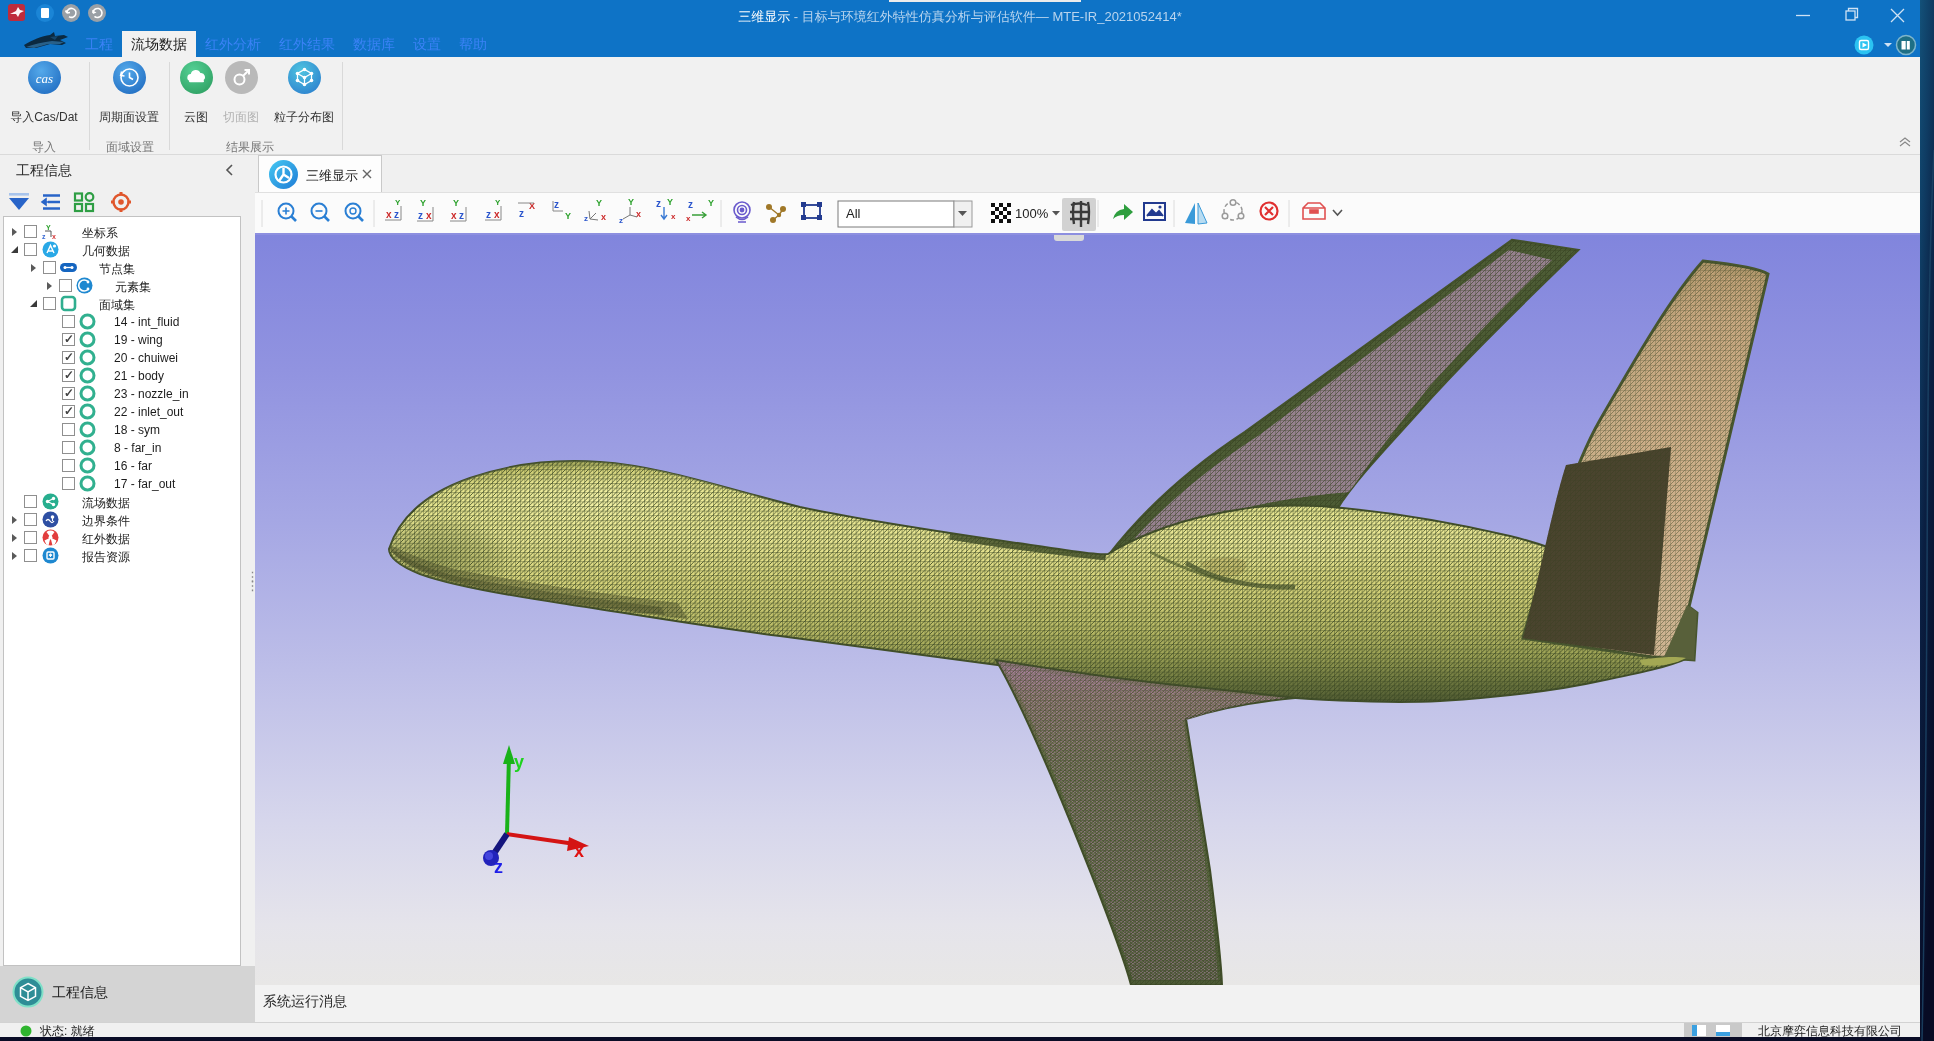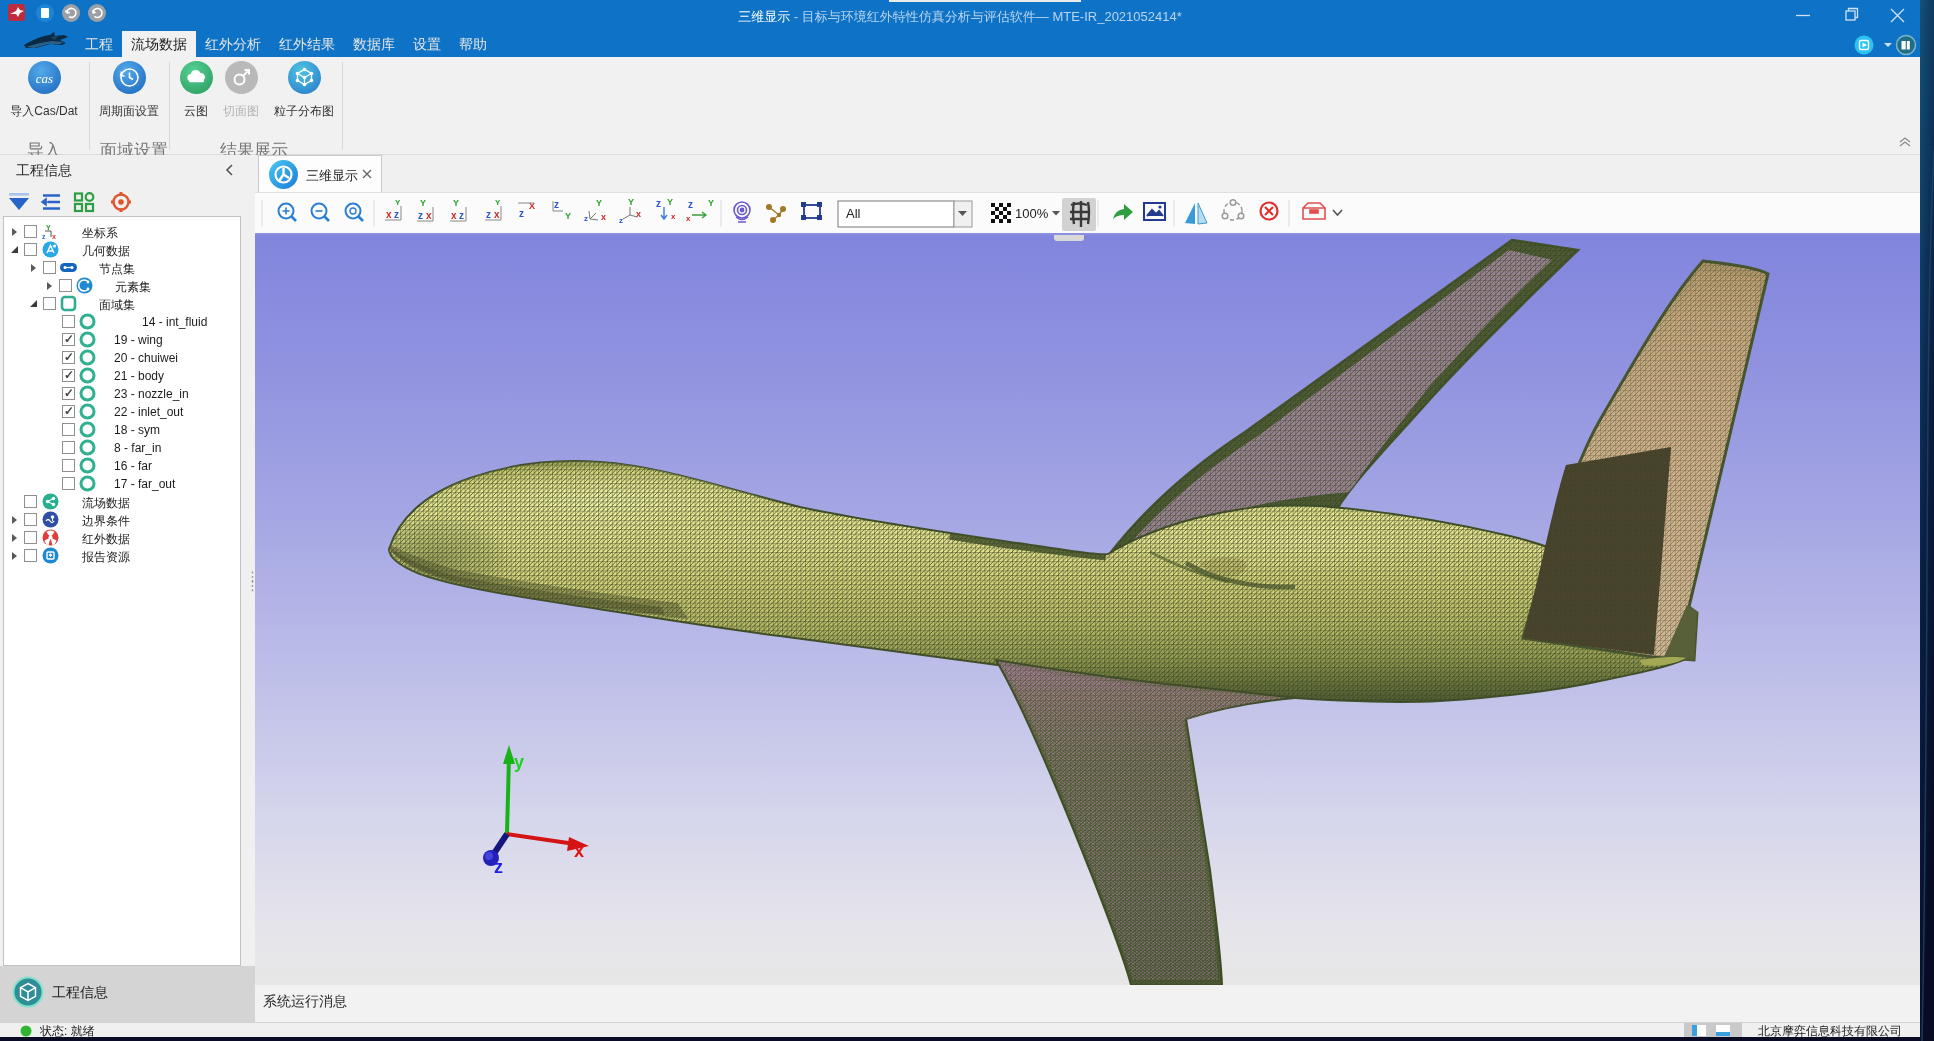--- a/index.html
+++ b/index.html
@@ -6,27 +6,27 @@
   html,body { width:1934px; height:1041px; overflow:hidden; font-family:"Liberation Sans",sans-serif; }
   .abs { position:absolute; }
   #app { position:absolute; left:0; top:0; width:1934px; height:1041px; background:#0c1f38; }
   
   #titlebar { left:0; top:0; width:1920px; height:31px; background:#0e73c6; }
   #titlestrip { left:889px; top:0; width:192px; height:2px; background:#ececec; }
   .ttext { top:8px; left:0; width:1920px; text-align:center; font-size:13px; color:#b8d4ee; }
   .ttext b { color:#fdfdfd; font-weight:normal; }
   
   #menubar { left:0; top:31px; width:1920px; height:26px; background:#0e73c6; }
-  .mtab { position:absolute; top:0; height:26px; line-height:26px; color:#e5e5e5; font-size:14px; text-align:center; }
+  .mtab { position:absolute; top:0; height:26px; line-height:26px; color:#3b82f6; font-size:14px; text-align:center; }
   .mtab.active { background:#f1f1f1; color:#1a1a1a; }
   
   #ribbon { left:0; top:57px; width:1920px; height:98px; background:#f1f1f1; border-bottom:1px solid #dadada; }
   .rbtn { position:absolute; text-align:center; }
-  .rlabel { font-size:12px; color:#333; margin-top:5px; white-space:nowrap; }
-  .rgroup { position:absolute; top:84px; font-size:17px; color:#777; text-align:center; white-space:nowrap; }
+  .rlabel { font-size:12px; color:#333; margin-top:11px; white-space:nowrap; }
+  .rgroup { position:absolute; top:84px; font-size:12px; color:#777; text-align:center; white-space:nowrap; }
   .rsep { position:absolute; top:5px; width:1px; height:88px; background:#d9d9d9; }
   
   #lpanel { left:0; top:155px; width:255px; height:867px; background:#f0f0f0; }
   #ltree { position:absolute; left:3px; top:61px; width:238px; height:750px; background:#fff; border:1px solid #c2c2c2; overflow:hidden; }
   .trow { position:absolute; height:18px; font-size:12px; color:#1c1c1c; white-space:nowrap; }
   .ti { position:absolute; }
   .cb { position:absolute; width:13px; height:13px; border:1px solid #8f8f8f; background:#fff; }
   .cb.on::after { content:"\2713"; position:absolute; left:1px; top:-2px; font-size:12px; color:#444; font-weight:bold; }
   .arr-r { position:absolute; width:0; height:0; border-left:5px solid #5a5a5a; border-top:4px solid transparent; border-bottom:4px solid transparent; }
   .arr-d { position:absolute; width:0; height:0; border-left:7px solid transparent; border-bottom:7px solid #3a3a3a; }
@@ -252,21 +252,21 @@
           <svg class="ti" style="left:56px;top:0px" width="17" height="17">
             <rect x="2" y="2" width="13" height="13" rx="3" fill="none" stroke="#2fae8f" stroke-width="2.6"></rect>
           </svg>
           <span style="position:absolute;left:95px;top:2px;">面域集</span>
         </div>
 <div class="trow" style="left:0;top:96px;width:238px;">
           <span class="cb" style="left:58px;top:2px;"></span>
           <svg class="ti" style="left:75px;top:0px" width="17" height="17">
             <circle cx="8.5" cy="8.5" r="6.5" fill="none" stroke="#31b08f" stroke-width="3"></circle>
           </svg>
-          <span style="position:absolute;left:110px;top:2px;margin-left:28px;">14 - int_fluid</span>
+          <span style="position:absolute;left:110px;top:2px;">14 - int_fluid</span>
         </div>
 <div class="trow" style="left:0;top:114px;width:238px;">
           <span class="cb on" style="left:58px;top:2px;"></span>
           <svg class="ti" style="left:75px;top:0px" width="17" height="17">
             <circle cx="8.5" cy="8.5" r="6.5" fill="none" stroke="#31b08f" stroke-width="3"></circle>
           </svg>
           <span style="position:absolute;left:110px;top:2px;">19 - wing</span>
         </div>
 <div class="trow" style="left:0;top:132px;width:238px;">
           <span class="cb on" style="left:58px;top:2px;"></span>

